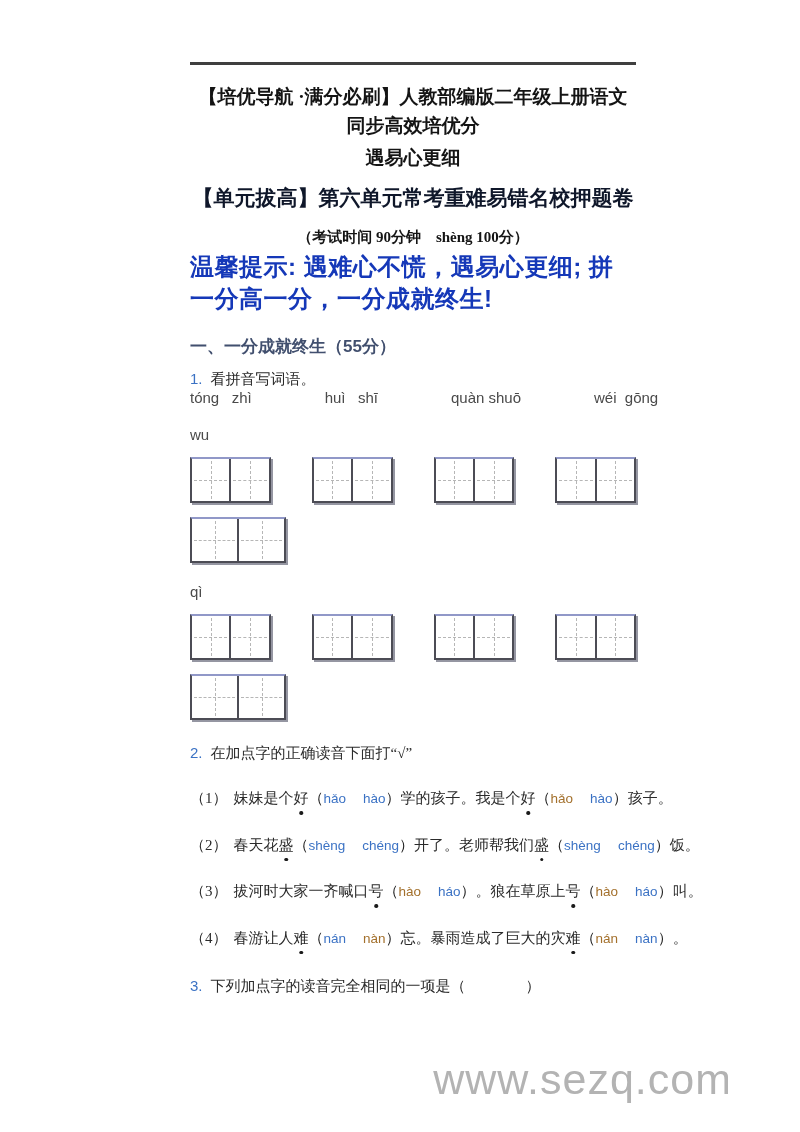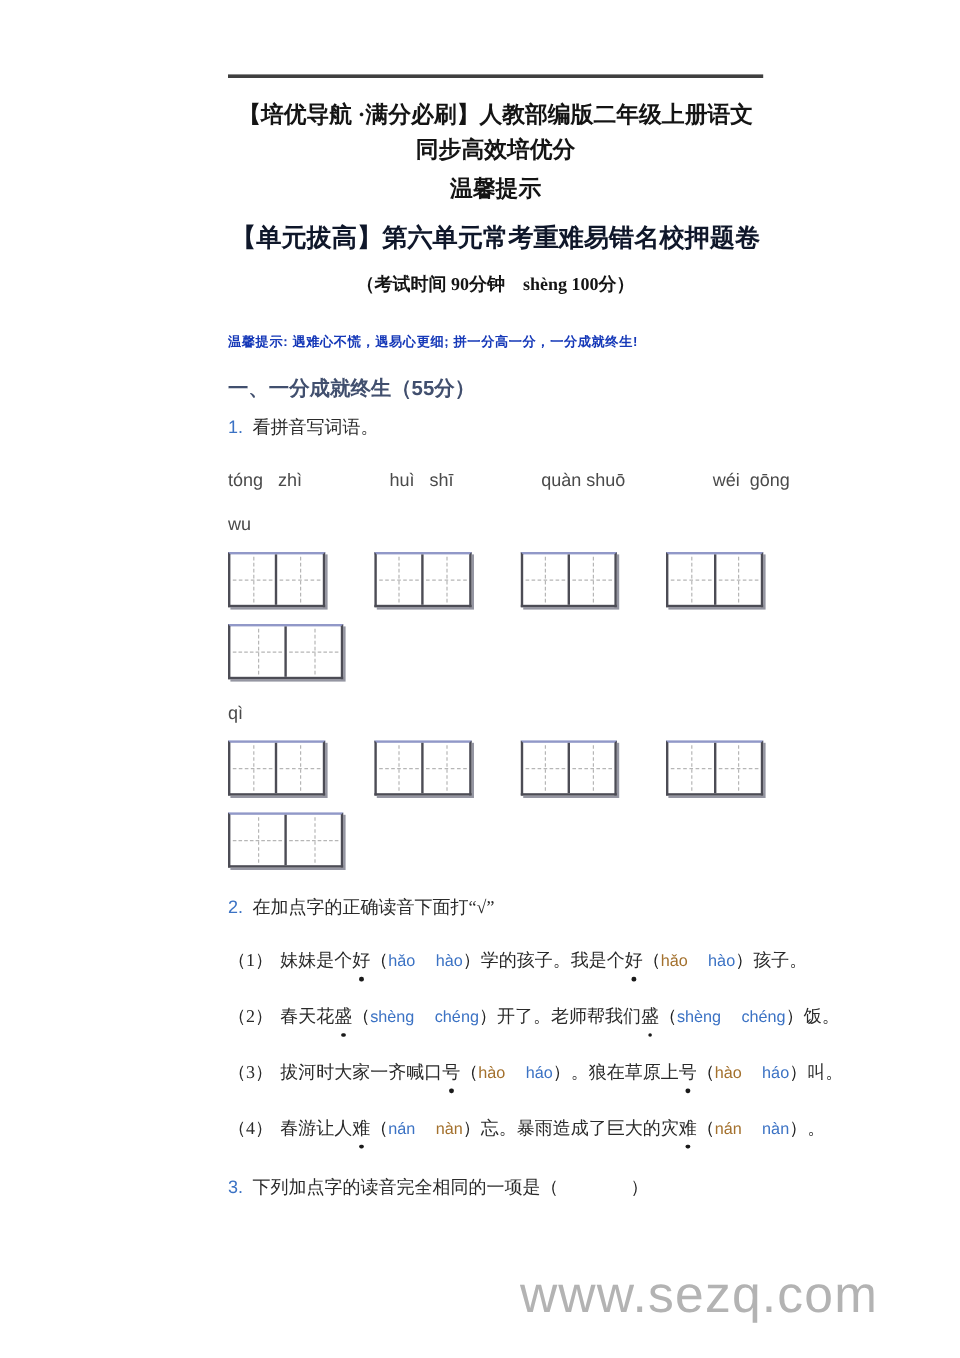--- a/index.html
+++ b/index.html
@@ -3,28 +3,28 @@
 <meta charset="utf-8">
 <style>
   html,body{margin:0;padding:0;background:#ffffff;}
   body{font-family:"Liberation Serif","DejaVu Serif",serif;color:#2a2a2a;}
   .page{position:relative;width:656px;height:1132px;margin:0 auto;background:#fff;overflow:hidden;}
   .content{padding:0 92px 0 118px;}
   .toprule{margin-top:62px;border-top:3px solid #3f3f3f;}
   .title1{margin-top:17px;text-align:center;font-weight:bold;font-size:19px;line-height:1.55;color:#141414;}
   .subtitle{margin-top:12px;text-align:center;font-weight:bold;font-size:21px;color:#0f172a;}
   .examinfo{margin-top:16px;text-align:center;font-weight:bold;font-size:15px;color:#141414;}
-  .tip{margin-top:30px;font-family:"Liberation Sans","DejaVu Sans",sans-serif;font-weight:bold;
-       font-size:11px;color:#1538b8;letter-spacing:.5px;}
+  .tip{margin-top:4px;font-family:"Liberation Sans","DejaVu Sans",sans-serif;font-weight:bold;
+       font-size:24px;color:#1538b8;letter-spacing:.5px;}
   .sect{margin-top:20px;font-family:"Liberation Sans","DejaVu Sans",sans-serif;font-weight:bold;
         font-size:17px;color:#414f6e;}
   .qhead{margin-top:12px;font-size:15px;}
   .qnum{color:#3b72c4;font-family:"Liberation Sans","DejaVu Sans",sans-serif;margin-right:8px;}
   
-  .prow{display:flex;justify-content:space-between;width:562px;margin-top:26px;
+  .prow{display:flex;justify-content:space-between;width:562px;
         font-family:"Liberation Sans","DejaVu Sans",sans-serif;font-size:15px;color:#4a4a4a;}
   .pword{white-space:pre;}
   .pcarry{margin-top:22px;font-family:"Liberation Sans","DejaVu Sans",sans-serif;font-size:15px;color:#4a4a4a;}
   
   .grow{display:flex;gap:41px;margin-top:14px;}
   .grow:first-of-type{margin-top:0;}
   .gpair{display:flex;width:92px;height:42px;background:#fff;border:2px solid #4c4c55;
          border-top-color:#9198c8;box-shadow:2px 2px 0 rgba(62,64,85,.55);}
   .gcell{flex:1;position:relative;border-right:2px solid #4c4c55;}
   .gcell:last-child{border-right:none;}
@@ -47,21 +47,21 @@
 </style>
 </head>
 <body>
 
 <div class="page">
   <div class="content">
 
     <div class="toprule"></div>
 
     <div class="title1">【培优导航 ·满分必刷】人教部编版二年级上册语文同步高效培优分</div>
-    <div class="title1" style="margin-top:2px">温馨提示</div>
+    <div class="title1" style="margin-top:2px">遇易心更细</div>
     <div class="subtitle">【单元拔高】第六单元常考重难易错名校押题卷</div>
     <div class="examinfo">（考试时间 90分钟　shèng 100分）</div>
     <div class="tip">温馨提示: 遇难心不慌，遇易心更细; 拼一分高一分，一分成就终生!</div>
 
     <div class="sect">一、一分成就终生（55分）</div>
 
     <div class="qhead">
       <span class="qnum">1.</span><span>看拼音写词语。</span>
     </div>
 

